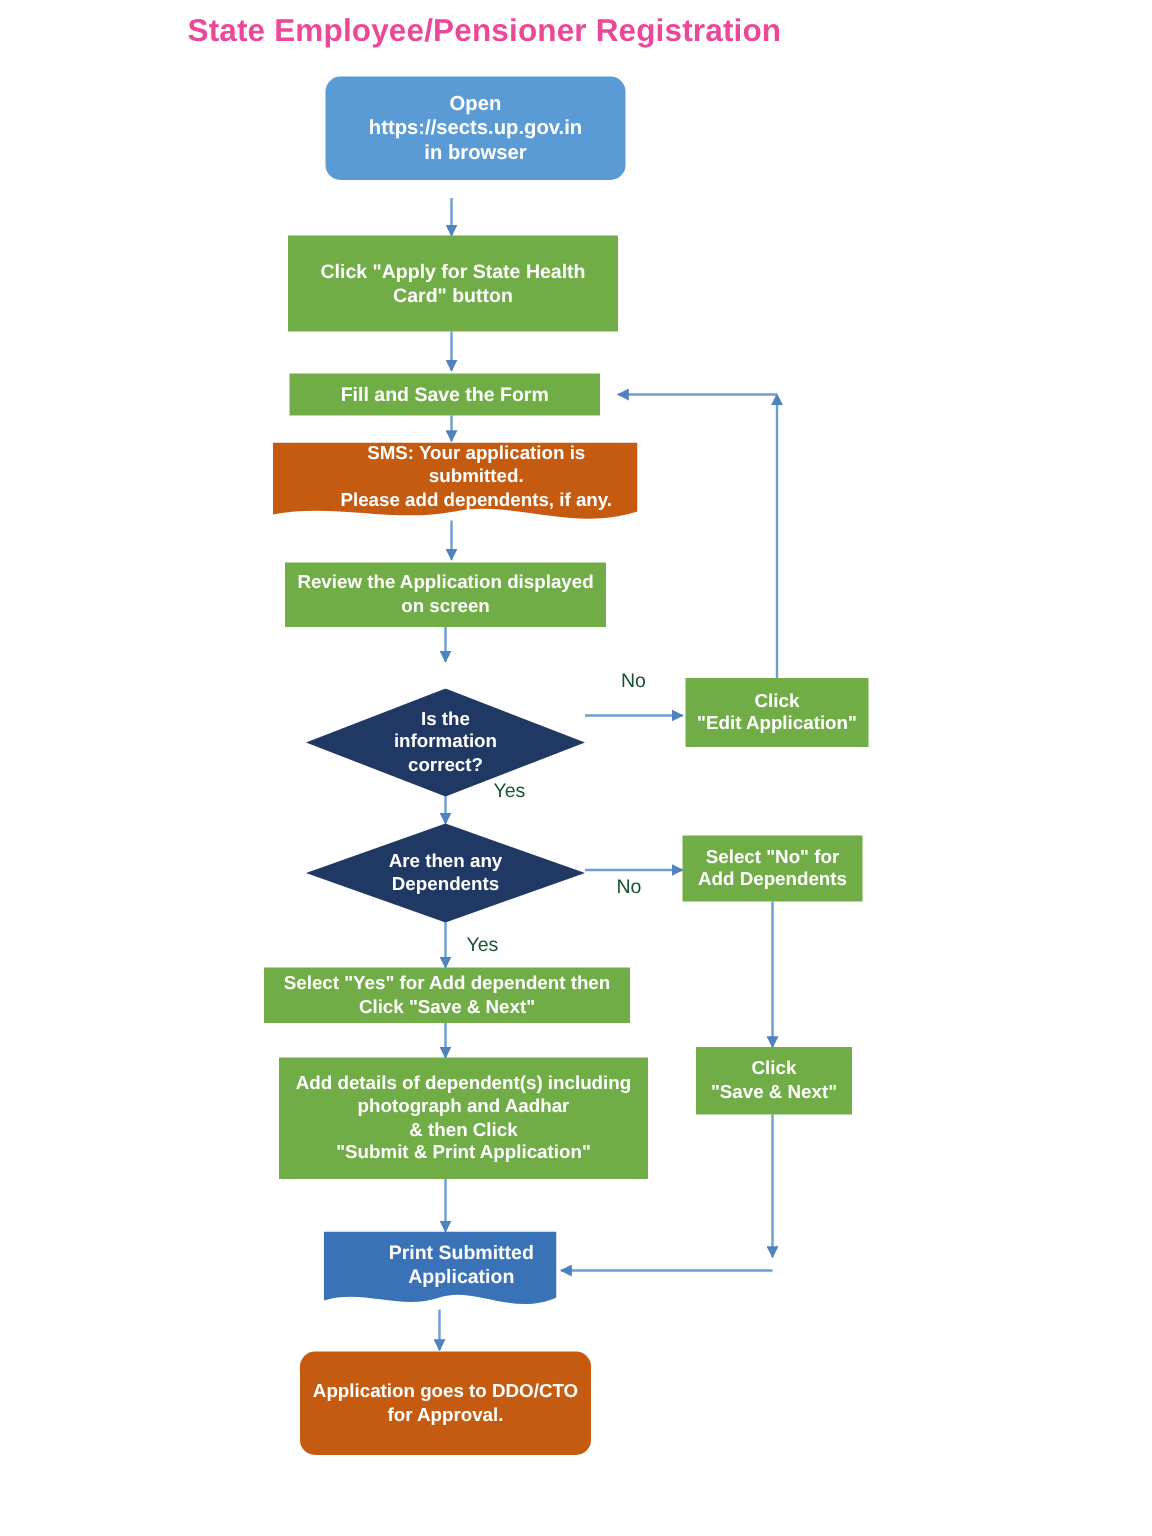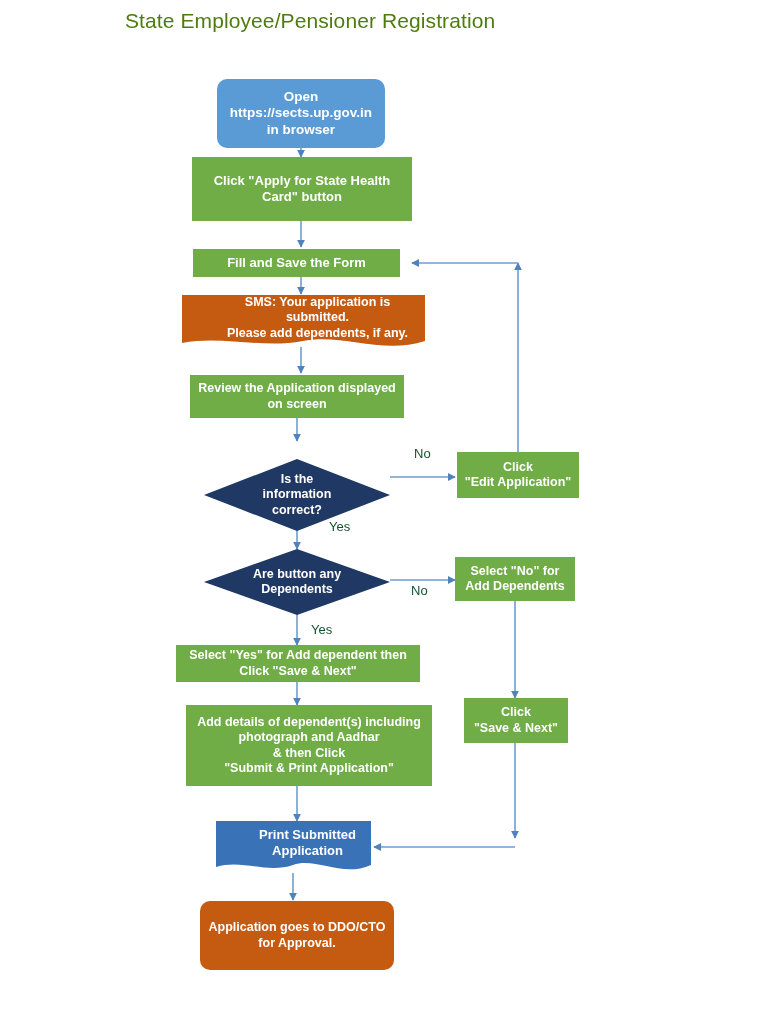--- a/index.html
+++ b/index.html
@@ -34,22 +34,22 @@
     text-align: center;
     color: #ffffff;
     font-weight: bold;
     line-height: 1.22;
     box-sizing: border-box;
     white-space: pre-line;
     z-index: 2;
   }
   .title {
     position: absolute;
-    color: #4d7c0f;
-    font-weight: normal;
+    color: #ec4899;
+    font-weight: bold;
     font-size: 21px;
     letter-spacing: 0.1px;
     white-space: nowrap;
     z-index: 3;
   }
   .edge-label {
     position: absolute;
     color: #14532d;
     font-size: 13px;
     font-weight: normal;
@@ -130,21 +130,21 @@
       <path d="M 297 786 L 297 821"></path>
 
       <path d="M 515 743 L 515 838"></path>
 
       <path d="M 515 847 L 374 847"></path>
 
       <path d="M 293 873 L 293 900"></path>
     </g>
   </svg>
 
-  <div class="node round" style="left:217px; top:79px; width:168px; height:69px; background:#5B9BD5; font-size:13.5px;">Open
+  <div class="node round" style="left:217px; top:51px; width:200px; height:69px; background:#5B9BD5; font-size:13.5px;">Open
 https://sects.up.gov.in
 in browser</div>
 
   <div class="node rect" style="left:192px; top:157px; width:220px; height:64px; background:#70AD47; font-size:13px; padding:0 10px;">Click "Apply for State Health
 Card" button</div>
 
   <div class="node rect" style="left:193px; top:249px; width:207px; height:28px; background:#70AD47; font-size:13px;">Fill and Save the Form</div>
 
   <div class="node doc-shape" style="left:182px; top:295px; width:243px; height:54px; font-size:12.5px;">
     <svg class="doc-bg" viewBox="0 0 243 54" preserveAspectRatio="none">
@@ -166,21 +166,21 @@
 correct?</div>
   </div>
 
   <div class="node rect" style="left:457px; top:452px; width:122px; height:46px; background:#70AD47; font-size:12.5px;">Click
 "Edit Application"</div>
 
   <div class="node diamond" style="left:204px; top:549px; width:186px; height:66px; font-size:12.5px;">
     <svg class="dia-bg" viewBox="0 0 186 66" preserveAspectRatio="none">
       <polygon points="93,0 186,33 93,66 0,33" fill="#1F3864"></polygon>
     </svg>
-    <div class="dia-text">Are button any
+    <div class="dia-text">Are then any
 Dependents</div>
   </div>
 
   <div class="node rect" style="left:455px; top:557px; width:120px; height:44px; background:#70AD47; font-size:12.5px;">Select "No" for
 Add Dependents</div>
 
   <div class="node rect" style="left:176px; top:645px; width:244px; height:37px; background:#70AD47; font-size:12.5px; padding:0 4px;">Select "Yes" for Add dependent then
 Click "Save &amp; Next"</div>
 
   <div class="node rect" style="left:176px; top:705px; width:246px; height:81px; background:#70AD47; font-size:12.5px; padding:0 4px;margin-left:10px;">Add details of dependent(s) including

